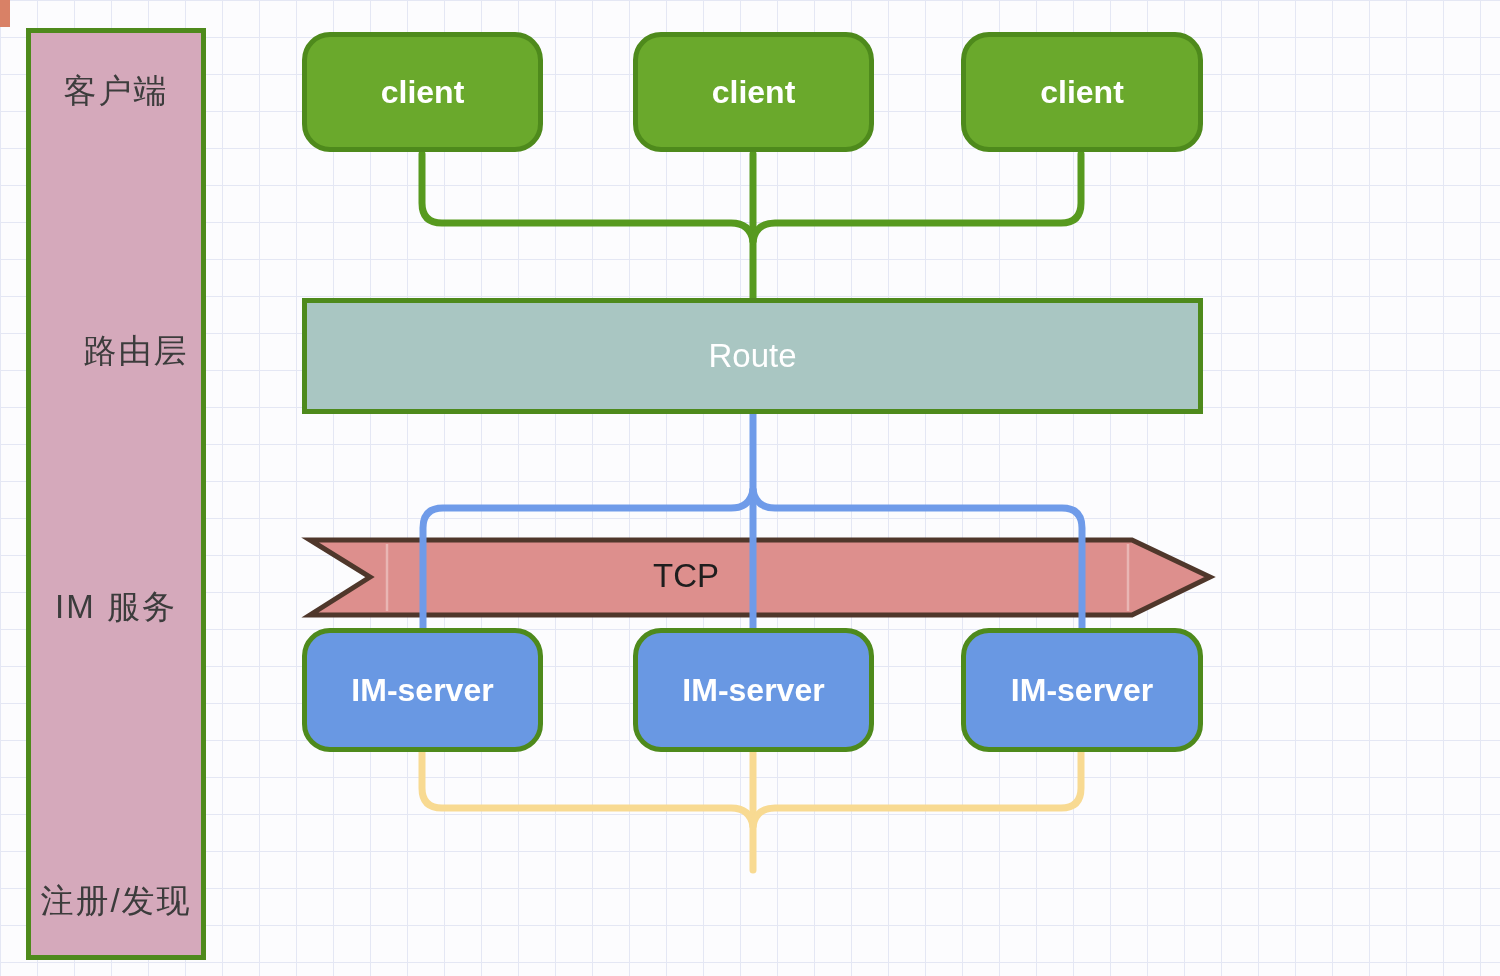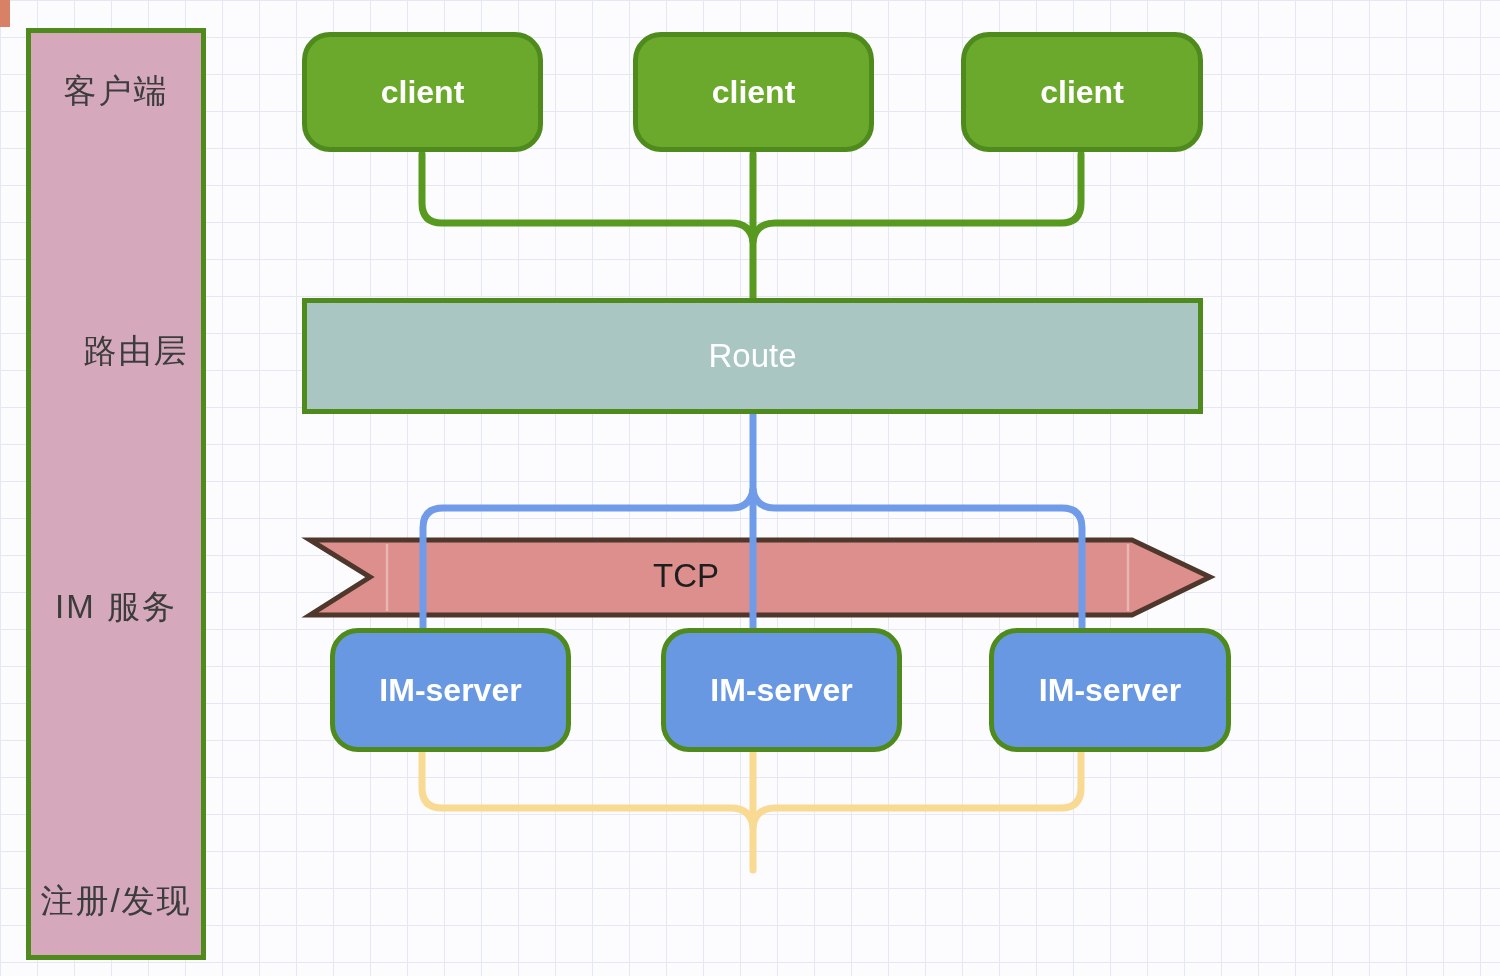--- a/index.html
+++ b/index.html
@@ -25,21 +25,20 @@
     top:32px;height:120px;width:241px;
     background:var(--client-fill);
     font-size:32px;font-weight:700;
     z-index:5;
   }
   .im{
     top:628px;height:124px;width:241px;
     background:var(--im-fill);
     font-size:32px;font-weight:700;
     z-index:5;
-    margin-left:28px;
   }
   .bar{
     left:302px;width:901px;height:116px;
     font-size:33px;
     z-index:5;
   }
   #route{top:298px;background:var(--route-fill);color:var(--text-light);}
   #zookeeper{top:868px;background:var(--zookeeper-fill);color:var(--text-black);}
   #redis{
     left:1267px;top:28px;width:200px;height:932px;

